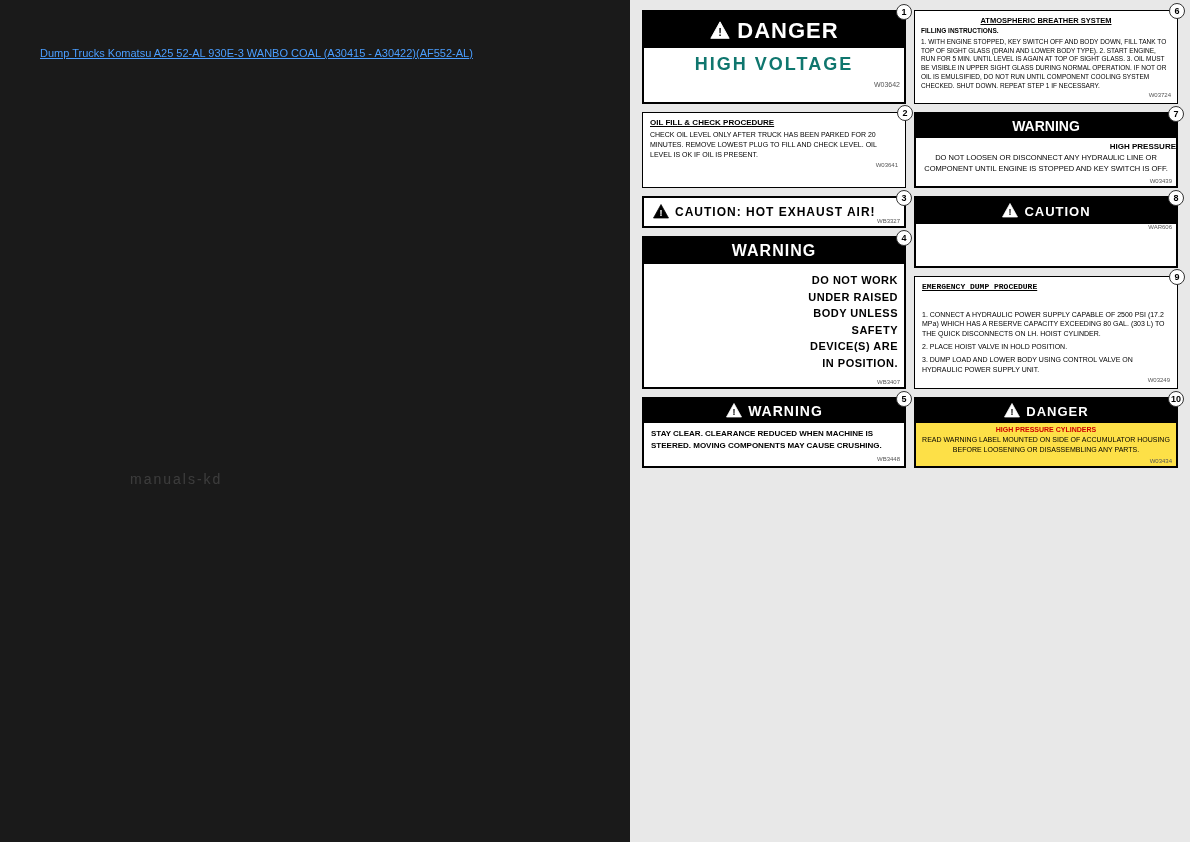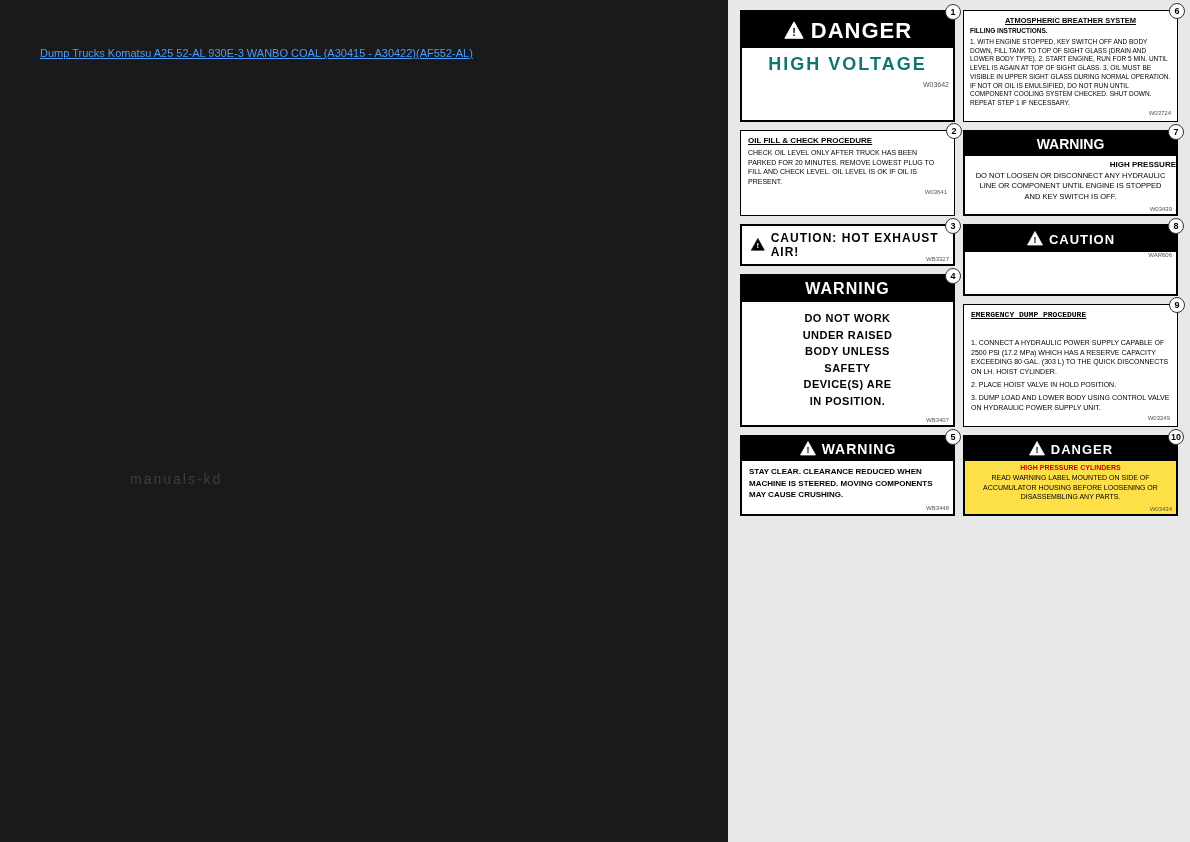--- a/index.html
+++ b/index.html
@@ -7,21 +7,21 @@
       width: 1190px;
       height: 842px;
       background: #d0d0d0;
       font-family: Arial, sans-serif;
       display: flex;
       overflow: hidden;
     }
 
     
     .left-panel {
-      width: 728px;
+      width: 630px;
       height: 842px;
       background: #1a1a1a;
       position: relative;
       flex-shrink: 0;
     }
     .left-panel .title-link {
       position: absolute;
       top: 47px;
       left: 40px;
       color: #4a9eff;
@@ -166,21 +166,21 @@
       background: #000;
       color: #fff;
       text-align: center;
       padding: 4px;
       font-size: 16px;
       font-weight: 900;
       font-family: Arial Black, Arial, sans-serif;
       letter-spacing: 1px;
     }
     .card-warning-body .warn-body {
-      text-align: center;
+      text-align: right;
       padding: 8px 6px;
       font-size: 11px;
       font-weight: 900;
       font-family: Arial Black, Arial, sans-serif;
       line-height: 1.5;
       letter-spacing: 0.5px;
     }
     .card-warning-body .part-num {
       font-size: 6px;
       color: #555;

